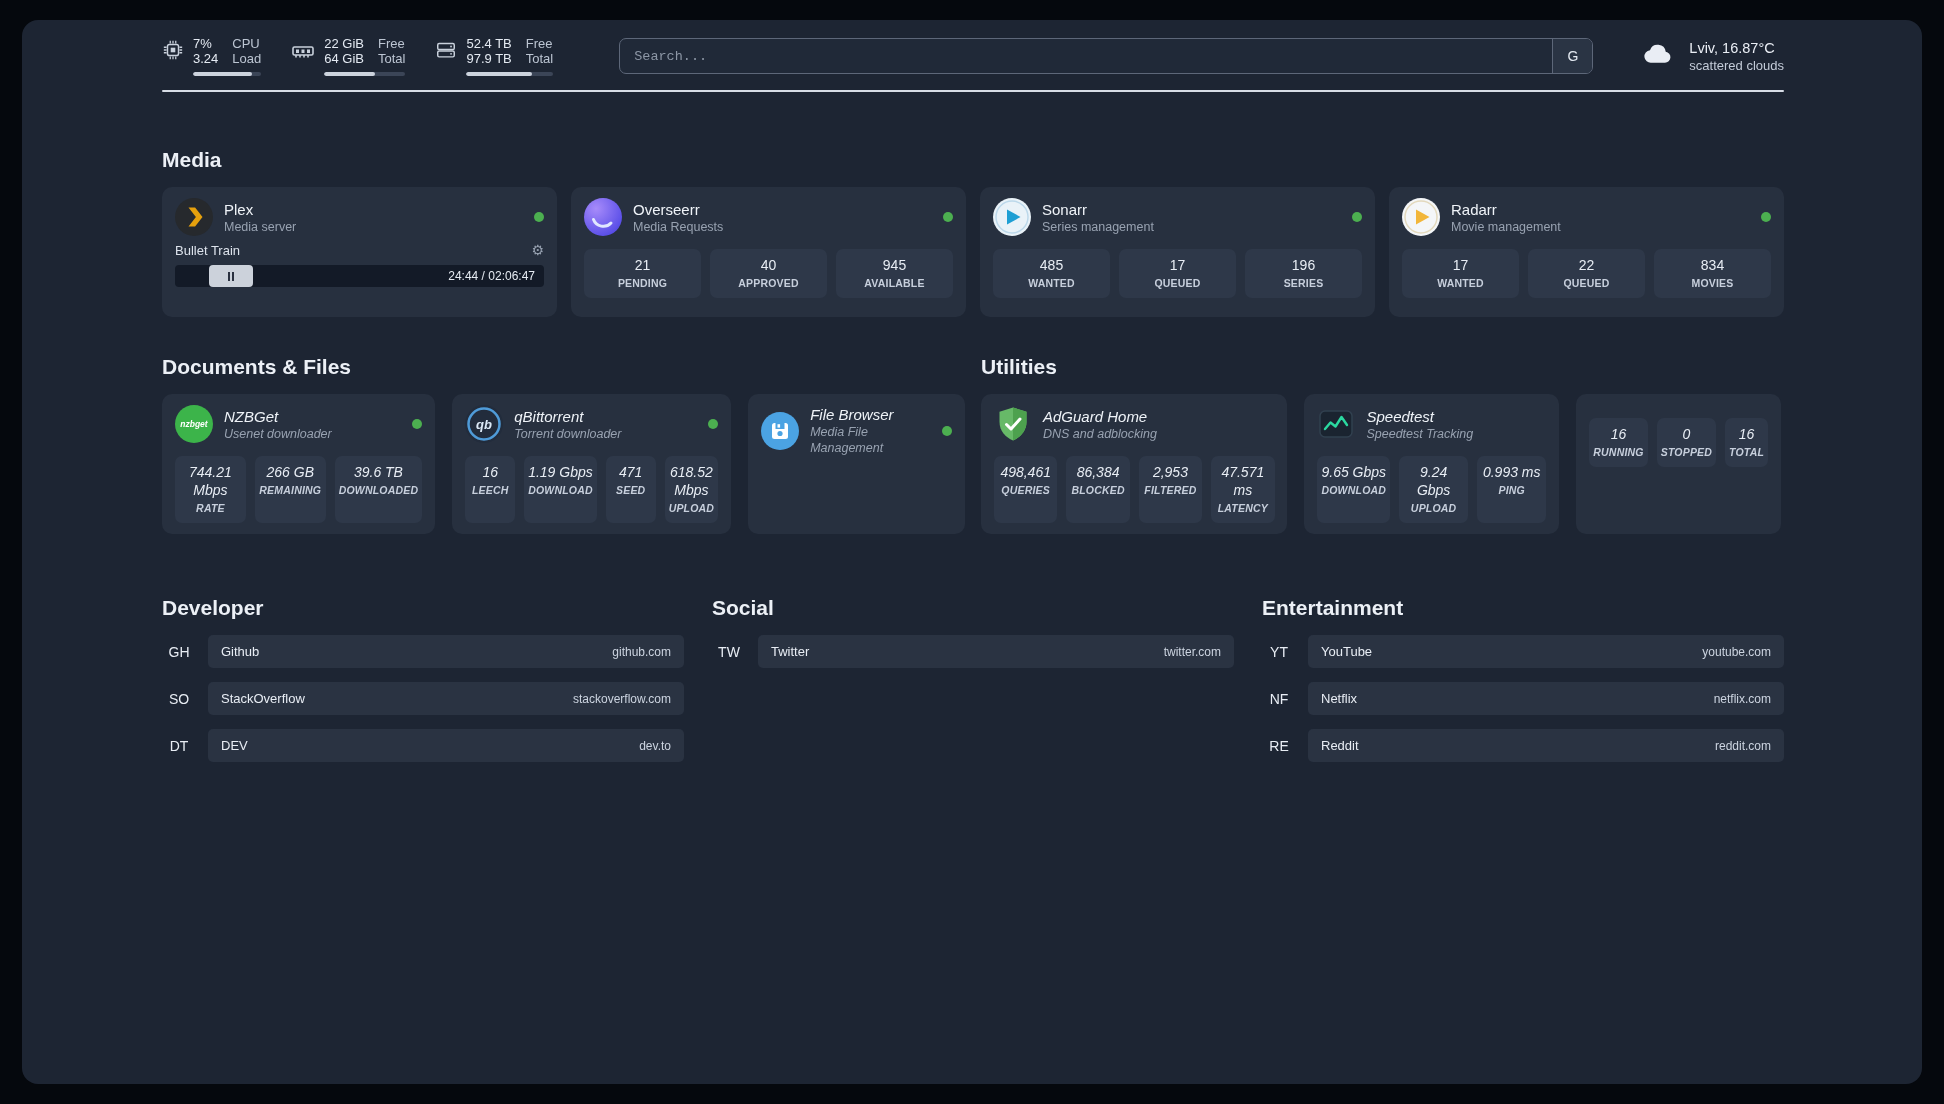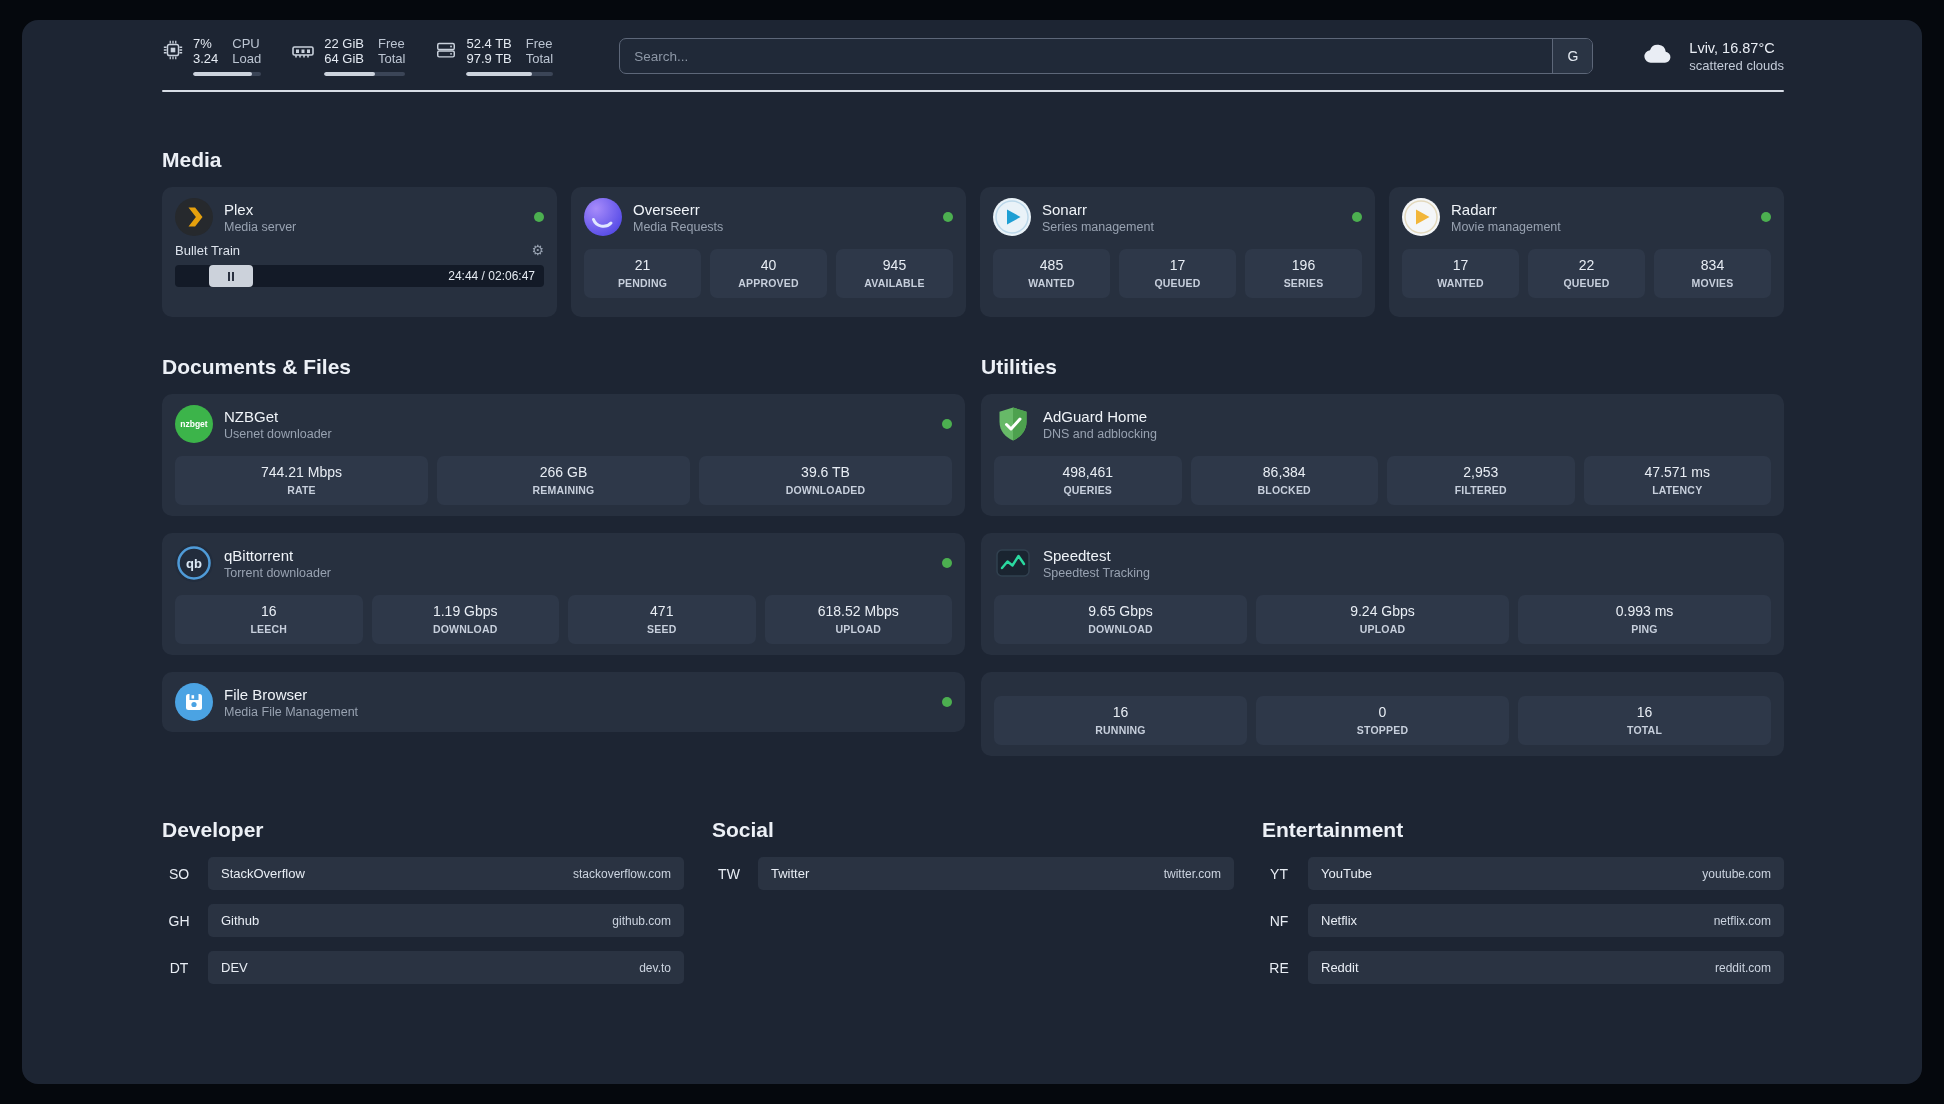--- a/index.html
+++ b/index.html
@@ -29,21 +29,21 @@
   .metric-bar-fill { height:100%; background:#ccd3dd; border-radius:2px; }
 
   .searchbar {
     flex:1; margin:0 44px 0 36px; height:36px;
     border:1px solid #5d6779; border-radius:7px;
     display:flex; align-items:stretch; background:#202938; overflow:hidden;
   }
   .searchbar input {
     flex:1; background:transparent; border:none; outline:none;
     padding:0 14px; font-size:13.5px; color:#e4eaf2;
-    font-family:Liberation Sans, sans-serif;
+    font-family:Liberation Mono, monospace;
   }
   .searchbar input::placeholder { color:#8d97a6; }
   .search-engine {
     width:40px; border-left:1px solid #5d6779; background:#2a3444;
     display:flex; align-items:center; justify-content:center;
     font-size:14px; color:#e4eaf2; cursor:pointer;
   }
 
   .weather { display:flex; align-items:center; gap:10px; flex:none; }
   .weather-text { display:flex; flex-direction:column; }
@@ -87,21 +87,21 @@
   }
   .player-progress {
     width:44px; height:22px; border-radius:4px; background:#ccd2db;
     display:flex; align-items:center; justify-content:center; gap:2px; cursor:pointer;
   }
   .player-progress i { display:block; width:2px; height:9px; background:#2a3140; }
   .player-time { position:absolute; right:9px; font-size:12px; color:#e6ebf2; }
 
   
   .mid-grid { margin-top:38px; display:grid; grid-template-columns:1fr 1fr; gap:16px; align-items:start; }
-  .col-stack { display:flex; flex-direction:column; gap:17px; margin-top:15px; }
+  .col-stack { display:flex; flex-direction:row; gap:17px; margin-top:15px;font-style:italic; }
   .wide-card { cursor:pointer; }
 
   
   .bookmarks-grid { margin-top:62px; display:grid; grid-template-columns:1fr 1fr 1fr; gap:28px; padding-bottom:34px; }
   .bm-list { display:flex; flex-direction:column; gap:14px; margin-top:15px; }
   .bm-row { display:flex; align-items:center; gap:12px; cursor:pointer; }
   .bm-abbr { width:34px; text-align:center; font-size:14px; color:#e8edf4; flex:none; }
   .bm-bar {
     flex:1; height:33px; background:#2a3342; border-radius:5px;
     display:flex; align-items:center; justify-content:space-between; padding:0 13px;
@@ -527,31 +527,31 @@
         </div>
       </div>
     </div>
 
     <div class="bookmarks-grid">
 
       <div>
         <h2 class="section-title">Developer</h2>
         <div class="bm-list">
           <div class="bm-row">
+            <span class="bm-abbr">GH</span>
+            <div class="bm-bar">
+              <span class="bm-name">Github</span>
+              <span class="bm-url">github.com</span>
+            </div>
+          </div>
+          <div class="bm-row">
             <span class="bm-abbr">SO</span>
             <div class="bm-bar">
               <span class="bm-name">StackOverflow</span>
               <span class="bm-url">stackoverflow.com</span>
-            </div>
-          </div>
-          <div class="bm-row">
-            <span class="bm-abbr">GH</span>
-            <div class="bm-bar">
-              <span class="bm-name">Github</span>
-              <span class="bm-url">github.com</span>
             </div>
           </div>
           <div class="bm-row">
             <span class="bm-abbr">DT</span>
             <div class="bm-bar">
               <span class="bm-name">DEV</span>
               <span class="bm-url">dev.to</span>
             </div>
           </div>
         </div>

